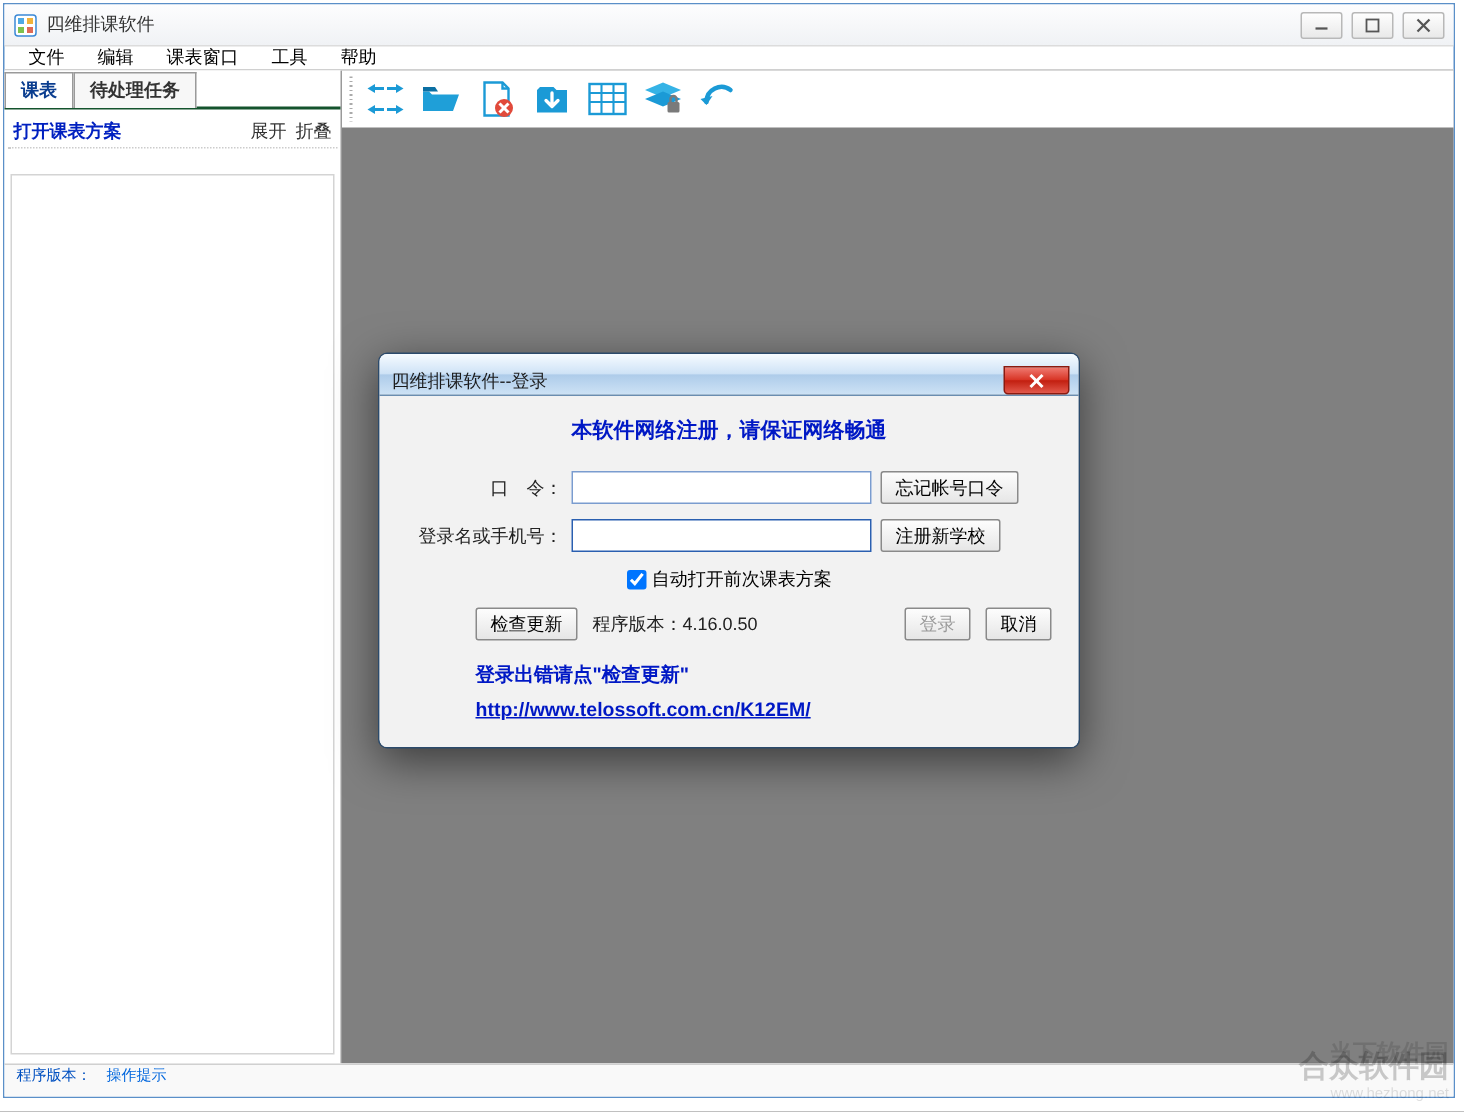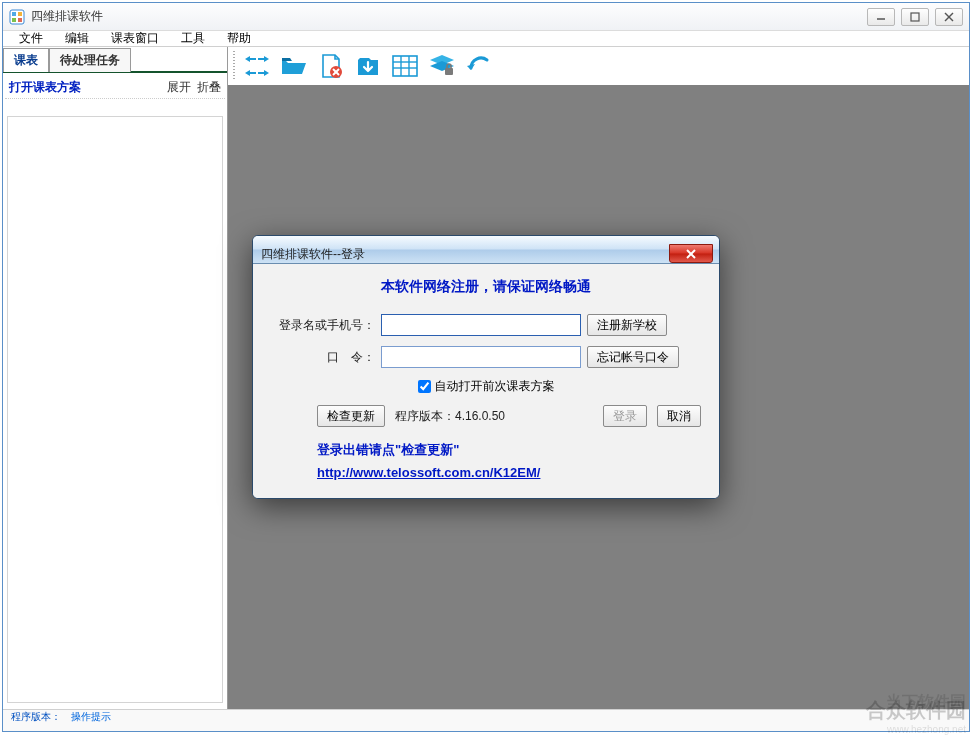--- a/index.html
+++ b/index.html
@@ -211,29 +211,29 @@
           <svg width="12" height="10" viewBox="0 0 12 10">
               <line x1="2" y1="1" x2="10" y2="9" stroke="#fff" stroke-width="2"></line>
               <line x1="10" y1="1" x2="2" y2="9" stroke="#fff" stroke-width="2"></line>
             </svg>
         </div>
       </div>
       <div class="dlg-body">
         <div class="dlg-head">本软件网络注册，请保证网络畅通</div>
 
         <div class="form-row">
+          <div class="lab">口　令：</div>
+          <input type="password" style="">
+          <button class="btn">忘记帐号口令</button>
+        </div>
+
+        <div class="form-row">
           <div class="lab">登录名或手机号：</div>
           <input type="text" style="border-color: rgb(42, 95, 176);">
           <button class="btn">注册新学校</button>
-        </div>
-
-        <div class="form-row">
-          <div class="lab">口　令：</div>
-          <input type="password" style="">
-          <button class="btn">忘记帐号口令</button>
         </div>
 
         <div class="chk-row">
           <input type="checkbox" checked="" style="">
           <span>自动打开前次课表方案</span>
         </div>
 
         <div class="bottom-row" style="padding-left:46px;">
           <button class="btn">检查更新</button>
           <span class="ver">程序版本：4.16.0.50</span>

